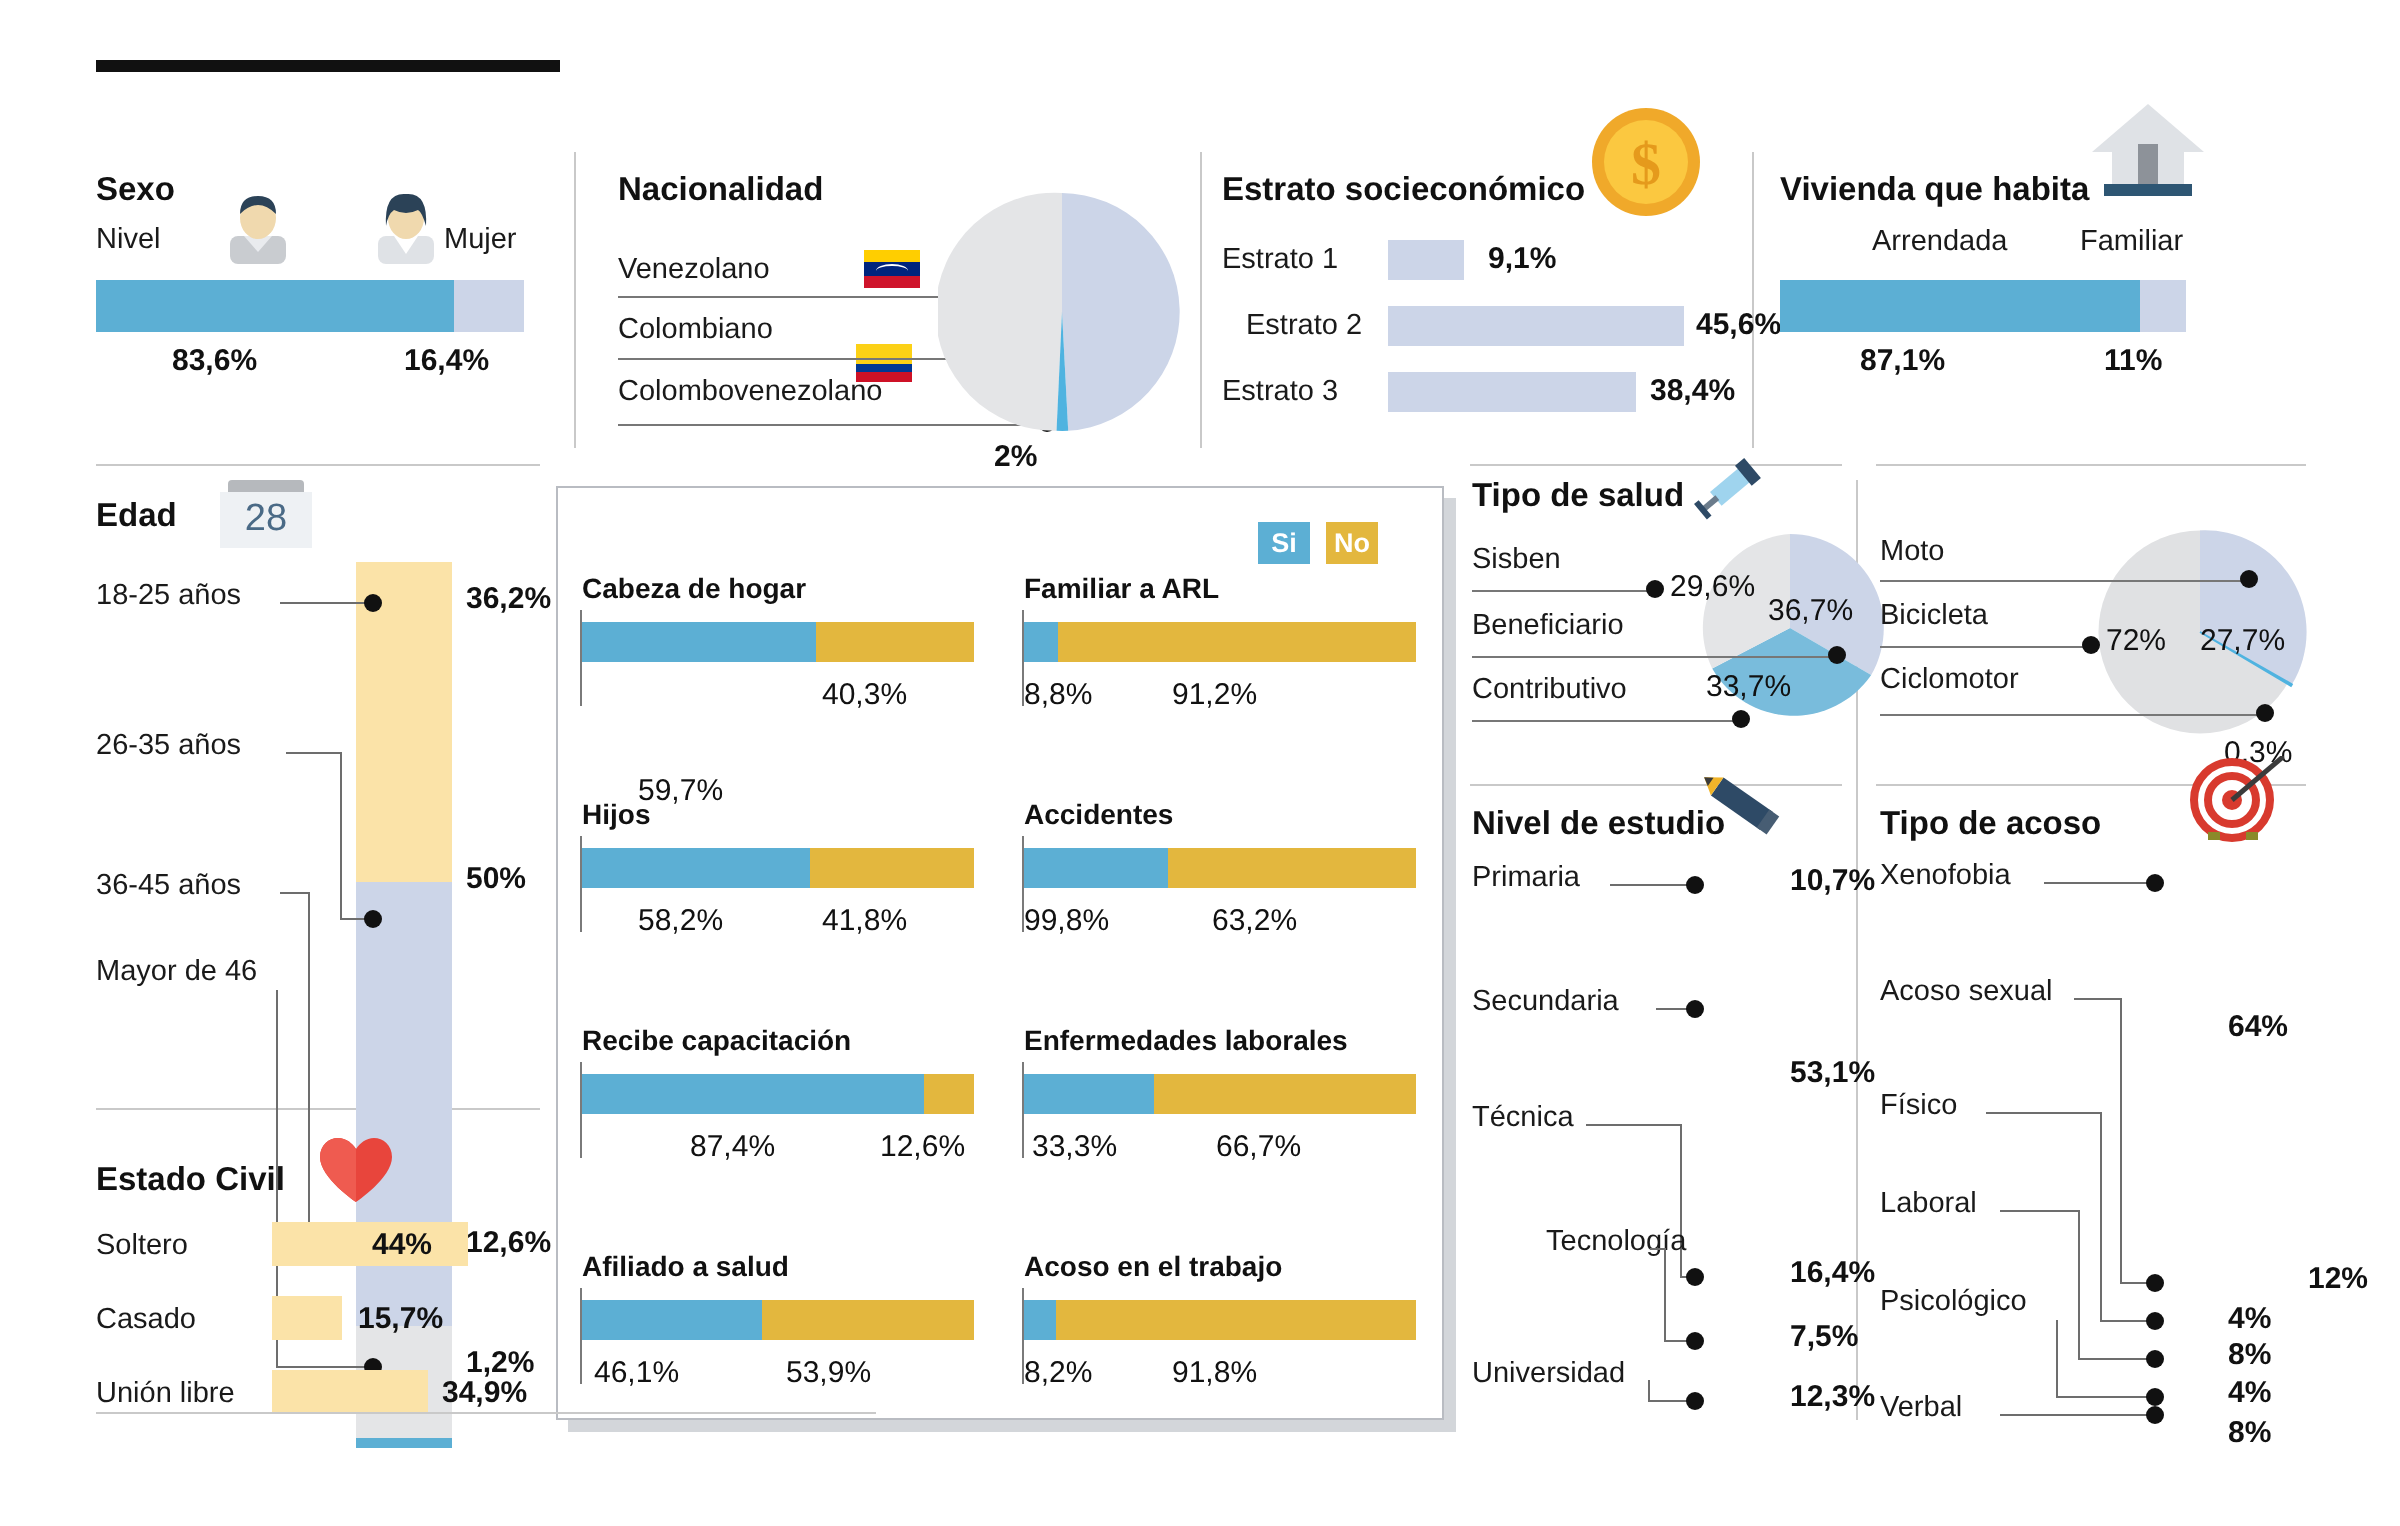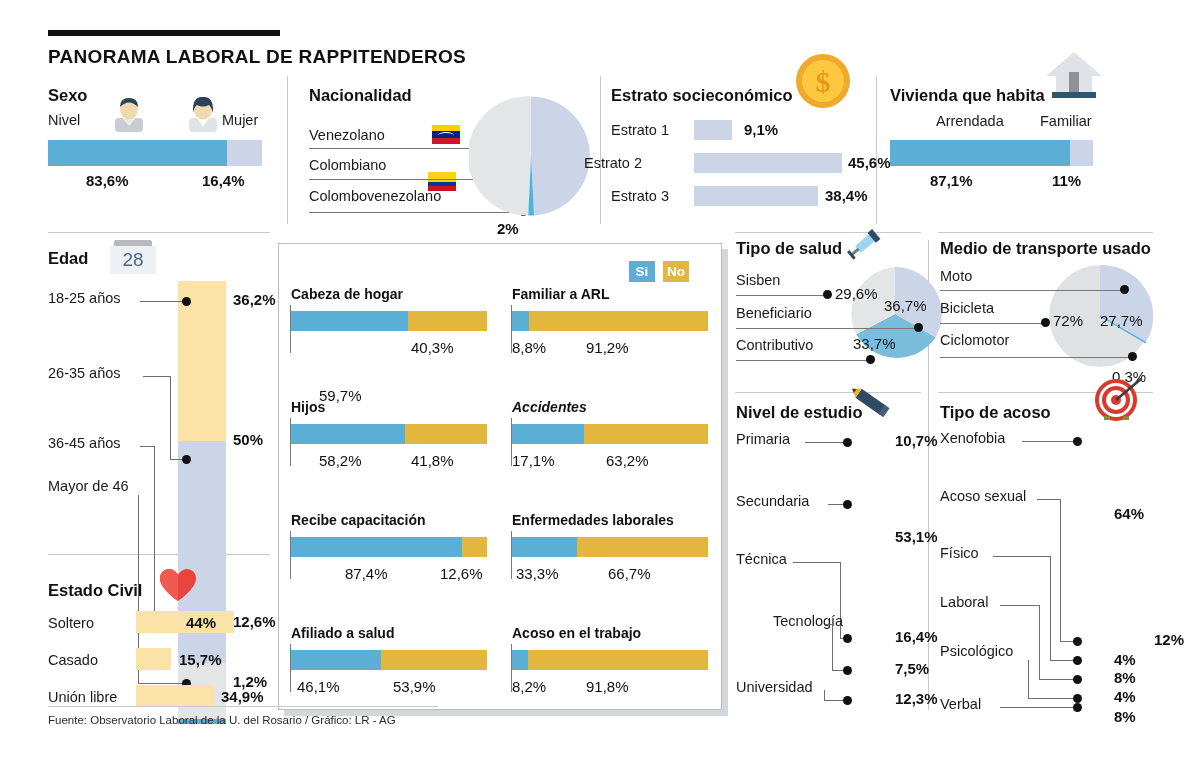--- a/index.html
+++ b/index.html
@@ -72,21 +72,20 @@
 
   
   .est-bar { height:20px; background:#ccd5e8; }
 </style>
 </head>
 <body>
 
 <div class="stage">
 
   <div class="abs top-rule"></div>
-  <div class="abs title">PANORAMA LABORAL DE RAPPITENDEROS</div>
 
   <div class="abs vline" style="left:287px; top:76px; height:148px;"></div>
   <div class="abs vline" style="left:600px; top:76px; height:148px;"></div>
   <div class="abs vline" style="left:876px; top:76px; height:148px;"></div>
   <div class="abs hline" style="left:48px; top:232px; width:222px;"></div>
   <div class="abs hline" style="left:48px; top:554px; width:222px;"></div>
   <div class="abs hline" style="left:735px; top:232px; width:186px;"></div>
   <div class="abs hline" style="left:938px; top:232px; width:215px;"></div>
   <div class="abs hline" style="left:735px; top:392px; width:186px;"></div>
   <div class="abs hline" style="left:938px; top:392px; width:215px;"></div>
@@ -161,21 +160,21 @@
   <svg class="abs" style="left:794px; top:52px;" width="58" height="58" viewBox="0 0 58 58">
     <circle cx="29" cy="29" r="27" fill="#f0a92a"></circle>
     <circle cx="29" cy="29" r="21" fill="#fbc840"></circle>
     <text x="29" y="40" text-anchor="middle" font-size="30" font-weight="bold" font-family="'Liberation Serif', serif" fill="#e59a1c">$</text>
   </svg>
 
   <div class="abs lbl" style="left:611px; top:122px;">Estrato 1</div>
   <div class="abs est-bar" style="left:694px; top:120px; width:38px;"></div>
   <div class="abs val" style="left:744px; top:121px;">9,1%</div>
 
-  <div class="abs lbl" style="left:584px; top:155px;">Estrato 2</div>
+  <div class="abs lbl" style="left:623px; top:155px;">Estrato 2</div>
   <div class="abs est-bar" style="left:694px; top:153px; width:148px;"></div>
   <div class="abs val" style="left:848px; top:154px;">45,6%</div>
 
   <div class="abs lbl" style="left:611px; top:188px;">Estrato 3</div>
   <div class="abs est-bar" style="left:694px; top:186px; width:124px;"></div>
   <div class="abs val" style="left:825px; top:187px;">38,4%</div>
 
   <div class="abs sec-title" style="left:890px; top:86px;">Vivienda que habita</div>
 
   <svg class="abs" style="left:1044px; top:50px;" width="60" height="52" viewBox="0 0 60 52">
@@ -282,27 +281,27 @@
 
   <div class="abs mini-title" style="left:291px; top:399px;">Hijos</div>
   <div class="abs axis-tick" style="left:290px; top:418px; height:48px;"></div>
   <div class="abs mini-bar" style="left:291px; top:424px; width:196px;">
     <div class="seg-blue" style="width:58.2%;"></div>
     <div class="seg-yel" style="width:41.8%;"></div>
   </div>
   <div class="abs val-n" style="left:319px; top:452px;">58,2%</div>
   <div class="abs val-n" style="left:411px; top:452px;">41,8%</div>
 
-  <div class="abs mini-title" style="left:512px; top:399px;font-style:italic;">Accidentes</div>
+  <div class="abs mini-title" style="left:512px; top:399px;">Accidentes</div>
   <div class="abs axis-tick" style="left:511px; top:418px; height:48px;"></div>
   <div class="abs mini-bar" style="left:512px; top:424px; width:196px;">
     <div class="seg-blue" style="width:36.8%;"></div>
     <div class="seg-yel" style="width:63.2%;"></div>
   </div>
-  <div class="abs val-n" style="left:512px; top:452px;">17,1%</div>
+  <div class="abs val-n" style="left:512px; top:452px;">99,8%</div>
   <div class="abs val-n" style="left:606px; top:452px;">63,2%</div>
 
   <div class="abs mini-title" style="left:291px; top:512px;">Recibe capacitación</div>
   <div class="abs axis-tick" style="left:290px; top:531px; height:48px;"></div>
   <div class="abs mini-bar" style="left:291px; top:537px; width:196px;">
     <div class="seg-blue" style="width:87.4%;"></div>
     <div class="seg-yel" style="width:12.6%;"></div>
   </div>
   <div class="abs val-n" style="left:345px; top:565px;">87,4%</div>
   <div class="abs val-n" style="left:440px; top:565px;">12,6%</div>
@@ -362,21 +361,20 @@
   <div class="abs lbl" style="left:736px; top:305px;">Beneficiario</div>
   <div class="abs hline" style="left:736px; top:328px; width:180px; background:#777;"></div>
   <div class="abs dot" style="left:914px; top:323px;"></div>
   <div class="abs val-n" style="left:884px; top:297px;">36,7%</div>
 
   <div class="abs lbl" style="left:736px; top:337px;">Contributivo</div>
   <div class="abs hline" style="left:736px; top:360px; width:132px; background:#777;"></div>
   <div class="abs dot" style="left:866px; top:355px;"></div>
   <div class="abs val-n" style="left:853px; top:335px;">33,7%</div>
 
-  <div class="abs sec-title" style="left:940px; top:239px;">Medio de transporte usado</div>
 
   <svg class="abs" style="left:1046px; top:262px;" width="108" height="108" viewBox="0 0 100 100">
 
     <circle cx="50" cy="50" r="47" fill="#e0e1e3"></circle>
 
     <path d="M50 50 L50 3 A47 47 0 0 1 92.6 74.2 Z" fill="#ccd5e8"></path>
 
     <path d="M50 50 L92.6 74.2 A47 47 0 0 1 92.1 75.0 Z" fill="#4fb3e0" stroke="#4fb3e0" stroke-width="0.8"></path>
   </svg>
 
@@ -478,15 +476,14 @@
   <div class="abs lead" style="left:1028px; top:698px; width:48px;"></div>
   <div class="abs dot" style="left:1073px; top:694px;"></div>
   <div class="abs val" style="left:1114px; top:688px;">4%</div>
 
   <div class="abs lbl" style="left:940px; top:696px;">Verbal</div>
   <div class="abs lead" style="left:1000px; top:707px; width:76px;"></div>
   <div class="abs dot" style="left:1073px; top:703px;"></div>
   <div class="abs val" style="left:1114px; top:708px;">8%</div>
 
   <div class="abs hline" style="left:48px; top:706px; width:390px;"></div>
-  <div class="abs footer">Fuente: Observatorio Laboral de la U. del Rosario / Gráfico: LR - AG</div>
 
 </div>
 
 </body></html>

